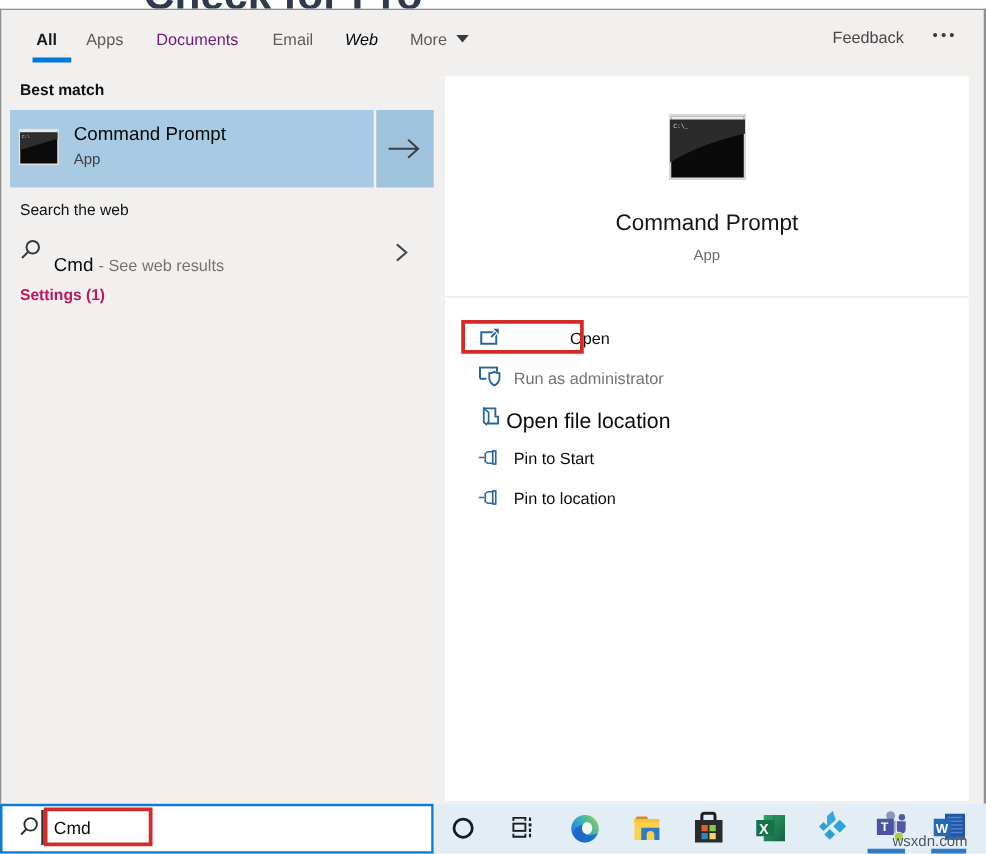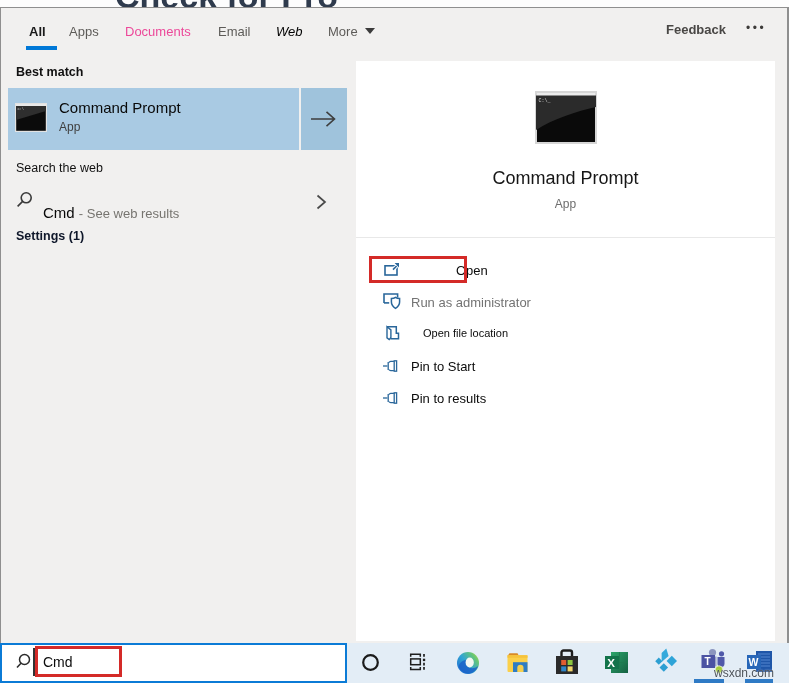--- a/index.html
+++ b/index.html
@@ -12,26 +12,26 @@
 
 <div class="abs" style="left:0;top:0;width:789px;height:7px;overflow:hidden;background:#fdfdfd;">
   <div style="position:absolute;left:115px;top:-21.2px;font-size:34px;font-weight:bold;color:#2f3b4d;">Check for Pro</div>
 </div>
 
 <div class="abs" id="win" style="left:0;top:7px;width:789px;height:636px;border-top:1px solid #8f8f8f;border-left:1px solid #8f8f8f;border-right:2px solid #8f8f8f;box-sizing:border-box;background:#f1f0ef;"></div>
 
 <div class="abs" style="left:29px;top:25px;font-size:13px;font-weight:bold;color:#1a1a1a;">All</div>
 <div class="abs" style="left:26px;top:46px;width:31px;height:4px;background:#0078d7;"></div>
 <div class="abs" style="left:69px;top:25px;font-size:13px;color:#5d5b58;">Apps</div>
-<div class="abs" style="left:125px;top:25px;font-size:13px;color:#ec4899;text-align:right;">Documents</div>
+<div class="abs" style="left:125px;top:25px;font-size:13px;color:#701a75;text-align:right;">Documents</div>
 <div class="abs" style="left:218px;top:25px;font-size:13px;color:#5d5b58;">Email</div>
 <div class="abs" style="left:276px;top:25px;font-size:13px;color:#000000;font-style:italic;">Web</div>
 <div class="abs" style="left:328px;top:25px;font-size:13px;color:#5d5b58;">More</div>
 <div class="abs" style="left:365px;top:28px;width:0;height:0;border-left:5px solid transparent;border-right:5px solid transparent;border-top:6px solid #3b3b3b;"></div>
-<div class="abs" style="left:666px;top:23px;font-size:13px;color:#494745;font-weight:bold;">Feedback</div>
+<div class="abs" style="left:666px;top:23px;font-size:13px;color:#494745;">Feedback</div>
 <div class="abs" style="left:746px;top:22px;font-size:12px;color:#3c3a38;letter-spacing:2.5px;">•••</div>
 
 <div class="abs" style="left:16px;top:66px;font-size:12.5px;font-weight:bold;color:#111;">Best match</div>
 
 <div class="abs" style="left:8px;top:88px;width:291px;height:62px;background:#a9cae3;"></div>
 <div class="abs" style="left:301px;top:88px;width:46px;height:62px;background:#9fc3dc;"></div>
 
 <svg class="abs" style="left:15px;top:103px;" width="32" height="29" viewBox="0 0 32 29">
   <rect x="0.5" y="0.5" width="31" height="28" fill="#0b0b0b" stroke="#e2e2e2" stroke-width="1.4"></rect>
   <rect x="1" y="1" width="30" height="2" fill="#e9e9e9"></rect>
@@ -50,21 +50,21 @@
 
 <svg class="abs" style="left:16px;top:191px;" width="17" height="17" viewBox="0 0 17 17">
   <circle cx="10.2" cy="6.8" r="5" fill="none" stroke="#3a3a3a" stroke-width="1.6"></circle>
   <line x1="6.6" y1="10.4" x2="1.6" y2="15.4" stroke="#3a3a3a" stroke-width="1.6"></line>
 </svg>
 <div class="abs" style="left:43px;top:205px;font-size:15px;color:#090909;">Cmd <span style="font-size:13px;color:#76746f;"> - See web results</span></div>
 <svg class="abs" style="left:315px;top:194px;" width="13" height="16" viewBox="0 0 13 16">
   <path d="M2.5 1.5 L10 8 L2.5 14.5" fill="none" stroke="#4a4a4a" stroke-width="1.7"></path>
 </svg>
 
-<div class="abs" style="left:16px;top:230px;font-size:12.5px;font-weight:bold;color:#0f172a;">Settings (1)</div>
+<div class="abs" style="left:16px;top:230px;font-size:12.5px;font-weight:bold;color:#be185d;">Settings (1)</div>
 
 <div class="abs" style="left:356px;top:61px;width:419px;height:580px;background:#ffffff;"></div>
 
 <svg class="abs" style="left:535px;top:91px;" width="62" height="53" viewBox="0 0 62 53">
   <rect x="1" y="1" width="60" height="51" fill="#0a0a0a" stroke="#d6d6d6" stroke-width="2"></rect>
   <rect x="2" y="2" width="58" height="3" fill="#ececec"></rect>
   <path d="M1,4.5 H61 V16 C42,20 18,28 1,39 Z" fill="#2b2b2b"></path>
   <text x="3.5" y="11" font-size="5" fill="#d8d8d8" font-family="Liberation Mono,monospace">C:\_</text>
 </svg>
 <div class="abs" style="left:356px;top:169px;width:419px;text-align:center;font-size:18px;color:#161616;">Command Prompt</div>
@@ -85,37 +85,37 @@
   <path d="M1 10 V1 H14.6 V4.4" fill="none" stroke="#29669a" stroke-width="1.6"></path>
   <path d="M1 9.9 H6.2" fill="none" stroke="#29669a" stroke-width="1.6"></path>
   <path d="M12.5 4.4 c1.3 1 2.7 1.2 4.1 1.2 v3.5 c0 3.2-2 5-4.1 6.3 c-2.1-1.3-4.1-3.1-4.1-6.3 V5.6 c1.4 0 2.8-.2 4.1-1.2 z" fill="#ffffff" stroke="#29669a" stroke-width="1.5"></path>
 </svg>
 <div class="abs" style="left:411px;top:295.5px;font-size:13px;color:#737373;">Run as administrator</div>
 
 <svg class="abs" style="left:385px;top:325px;" width="16" height="18" viewBox="0 0 16 18">
   <path d="M2 1.7 H11.3 V8.3 H13.5 V13.8 H5.4" fill="none" stroke="#29669a" stroke-width="1.5"></path>
   <path d="M2 1.7 L5.9 4.9 V12.4 L4.2 14.6 L2 12.8 Z" fill="none" stroke="#29669a" stroke-width="1.4"></path>
 </svg>
-<div class="abs" style="left:423px;top:327.5px;font-size:11px;color:#0b0b0b;">Open file location</div>
+<div class="abs" style="left:405px;top:327.5px;font-size:17px;color:#0b0b0b;">Open file location</div>
 
 <svg class="abs" style="left:383px;top:358px;" width="18" height="16" viewBox="0 0 18 16">
   <line x1="0" y1="8" x2="4.4" y2="8" stroke="#29669a" stroke-width="1.3"></line>
   <line x1="5.2" y1="4.1" x2="5.2" y2="11.9" stroke="#29669a" stroke-width="1.3"></line>
   <path d="M5.8 4.2 C6.6 4.2 7 3.4 7.6 3.4 H10.9 M5.8 11.8 C6.6 11.8 7 12.6 7.6 12.6 H10.9" fill="none" stroke="#29669a" stroke-width="1.3"></path>
   <rect x="11.2" y="2.8" width="2.4" height="10.4" fill="none" stroke="#29669a" stroke-width="1.3"></rect>
 </svg>
 <div class="abs" style="left:411px;top:359.5px;font-size:13px;color:#0b0b0b;">Pin to Start</div>
 
 <svg class="abs" style="left:383px;top:390px;" width="18" height="16" viewBox="0 0 18 16">
   <line x1="0" y1="8" x2="4.4" y2="8" stroke="#29669a" stroke-width="1.3"></line>
   <line x1="5.2" y1="4.1" x2="5.2" y2="11.9" stroke="#29669a" stroke-width="1.3"></line>
   <path d="M5.8 4.2 C6.6 4.2 7 3.4 7.6 3.4 H10.9 M5.8 11.8 C6.6 11.8 7 12.6 7.6 12.6 H10.9" fill="none" stroke="#29669a" stroke-width="1.3"></path>
   <rect x="11.2" y="2.8" width="2.4" height="10.4" fill="none" stroke="#29669a" stroke-width="1.3"></rect>
 </svg>
-<div class="abs" style="left:411px;top:391.5px;font-size:13px;color:#0b0b0b;">Pin to results</div>
+<div class="abs" style="left:411px;top:391.5px;font-size:13px;color:#0b0b0b;">Pin to location</div>
 
 <div class="abs" style="left:0;top:643px;width:347px;height:40px;box-sizing:border-box;border:2px solid #0b7bd6;background:#ffffff;"></div>
 <svg class="abs" style="left:16px;top:653px;" width="17" height="17" viewBox="0 0 17 17">
   <circle cx="8.5" cy="6.5" r="5" fill="none" stroke="#2b2b2b" stroke-width="1.5"></circle>
   <line x1="5" y1="10.3" x2="1" y2="14.6" stroke="#2b2b2b" stroke-width="1.5"></line>
 </svg>
 <div class="abs" style="left:33px;top:648px;width:1.5px;height:28px;background:#333;"></div>
 <div class="abs" style="left:35px;top:646px;width:81px;height:25px;border:3px solid #d42a28;"></div>
 <div class="abs" style="left:43px;top:655px;font-size:14px;color:#0b0b0b;">Cmd</div>
 

